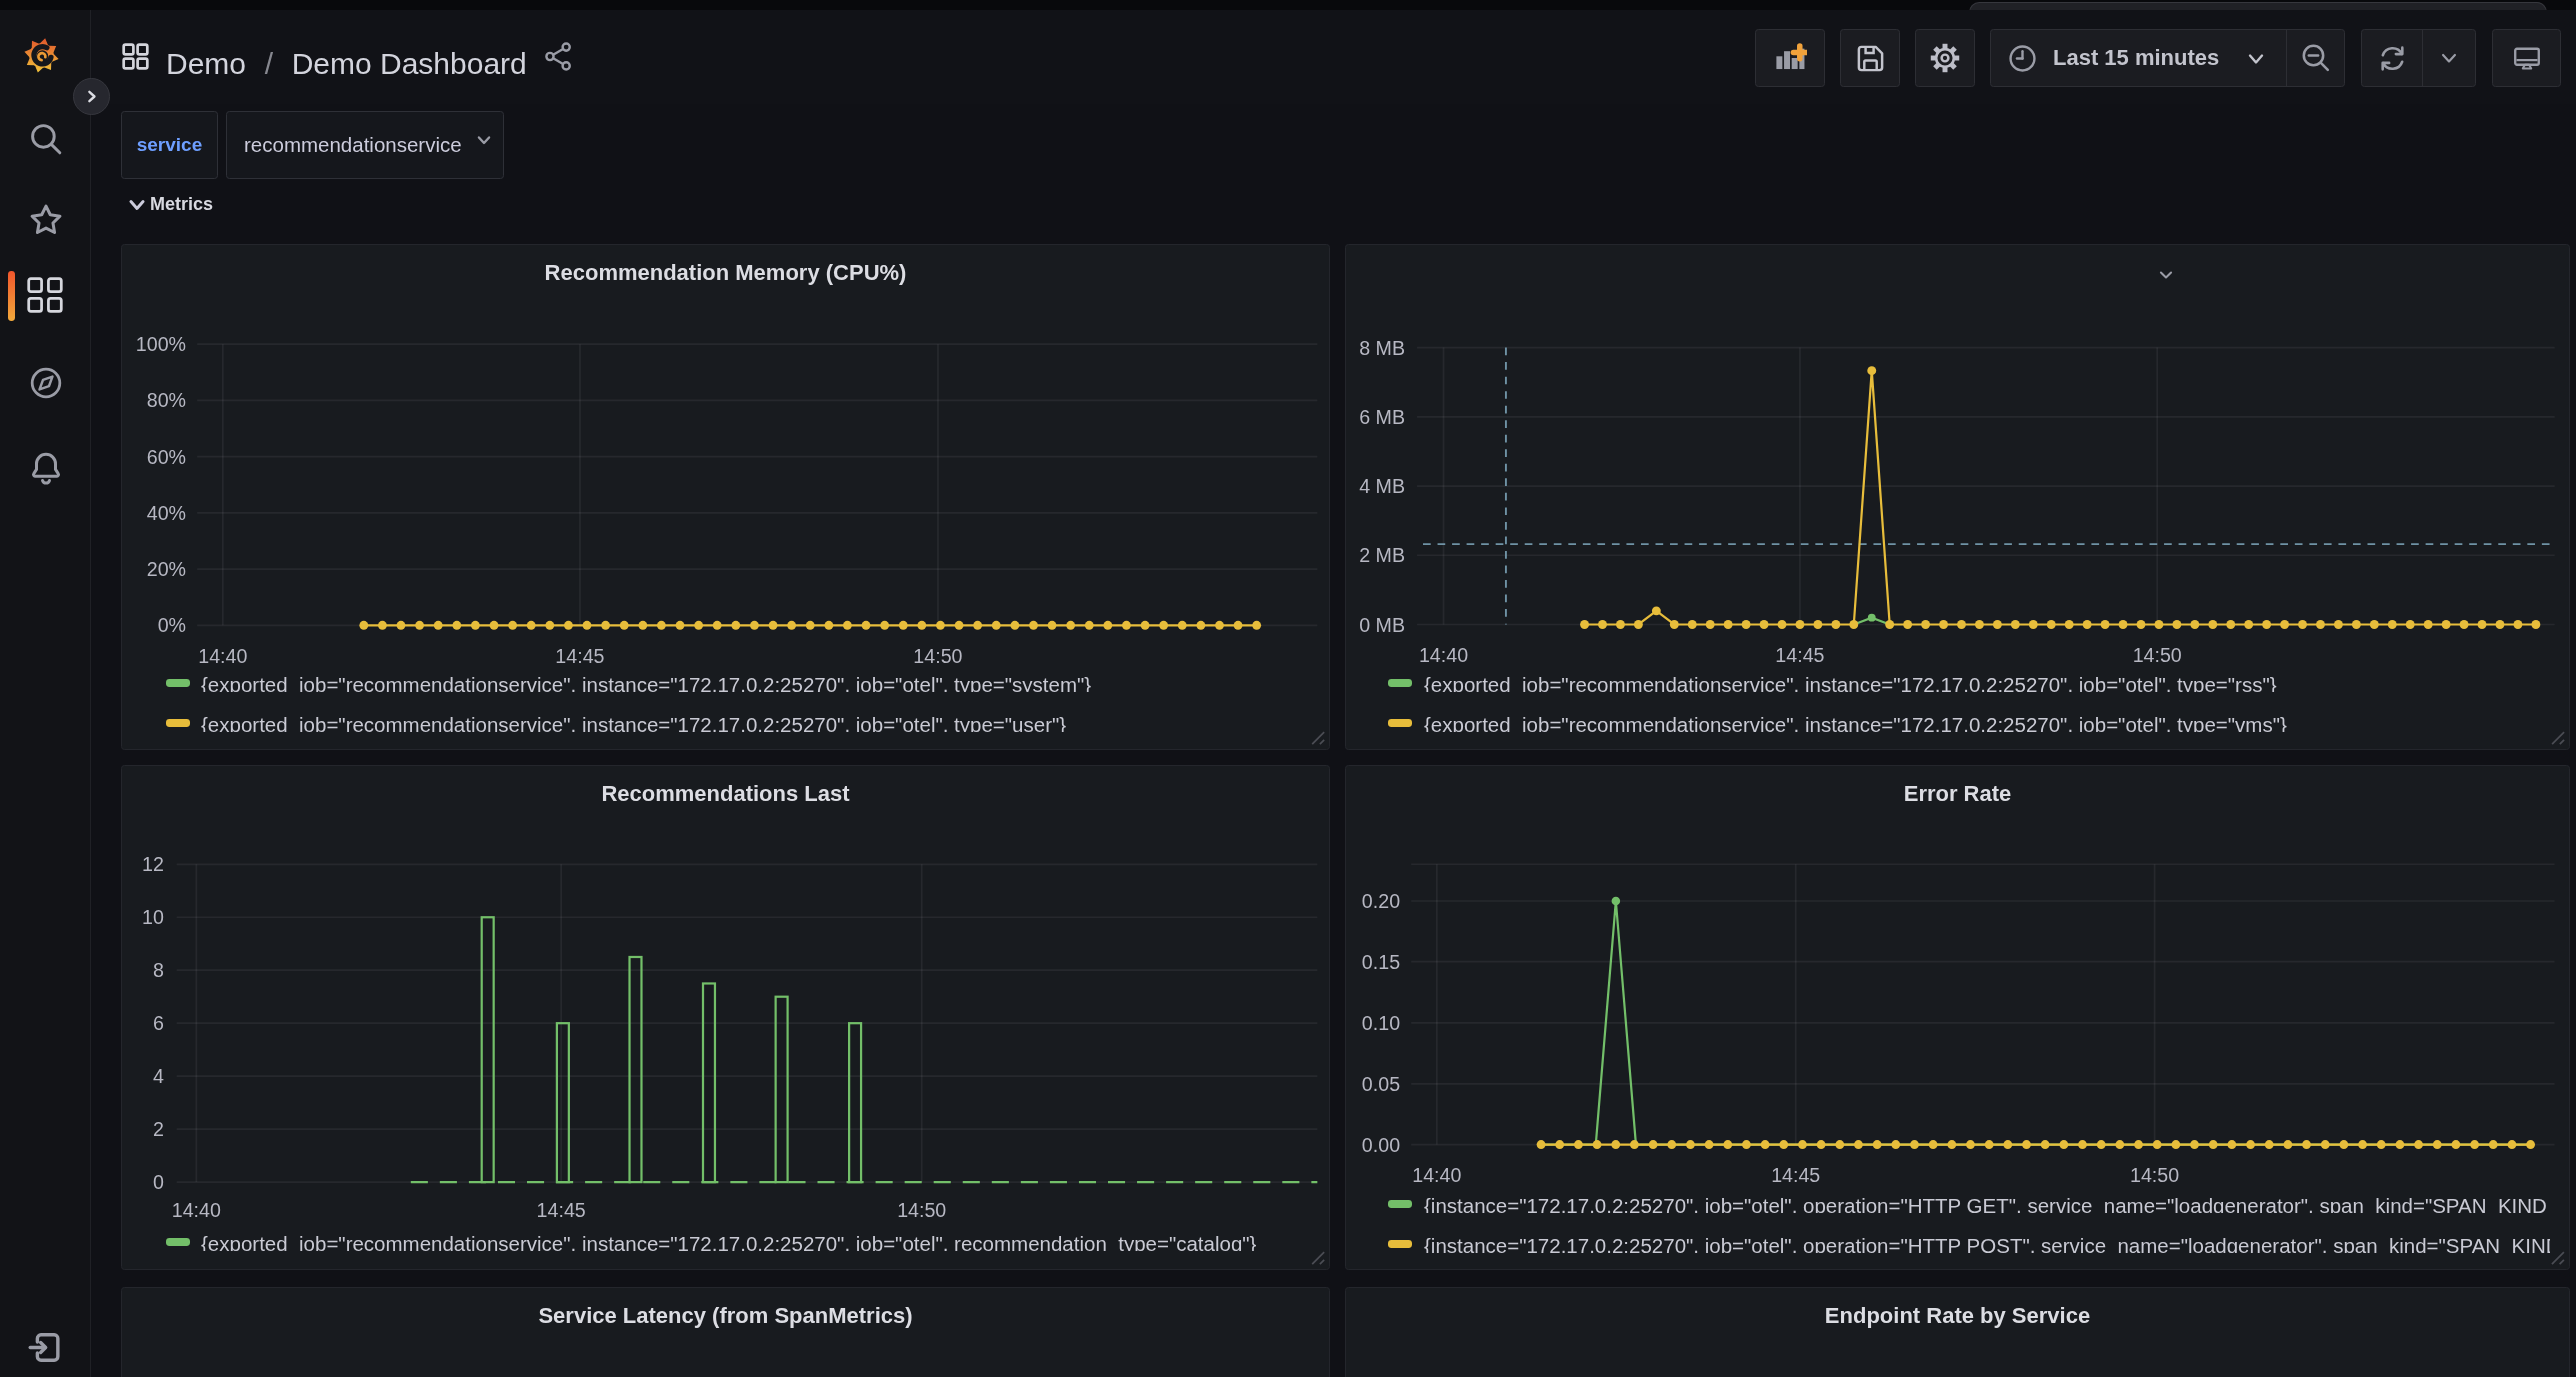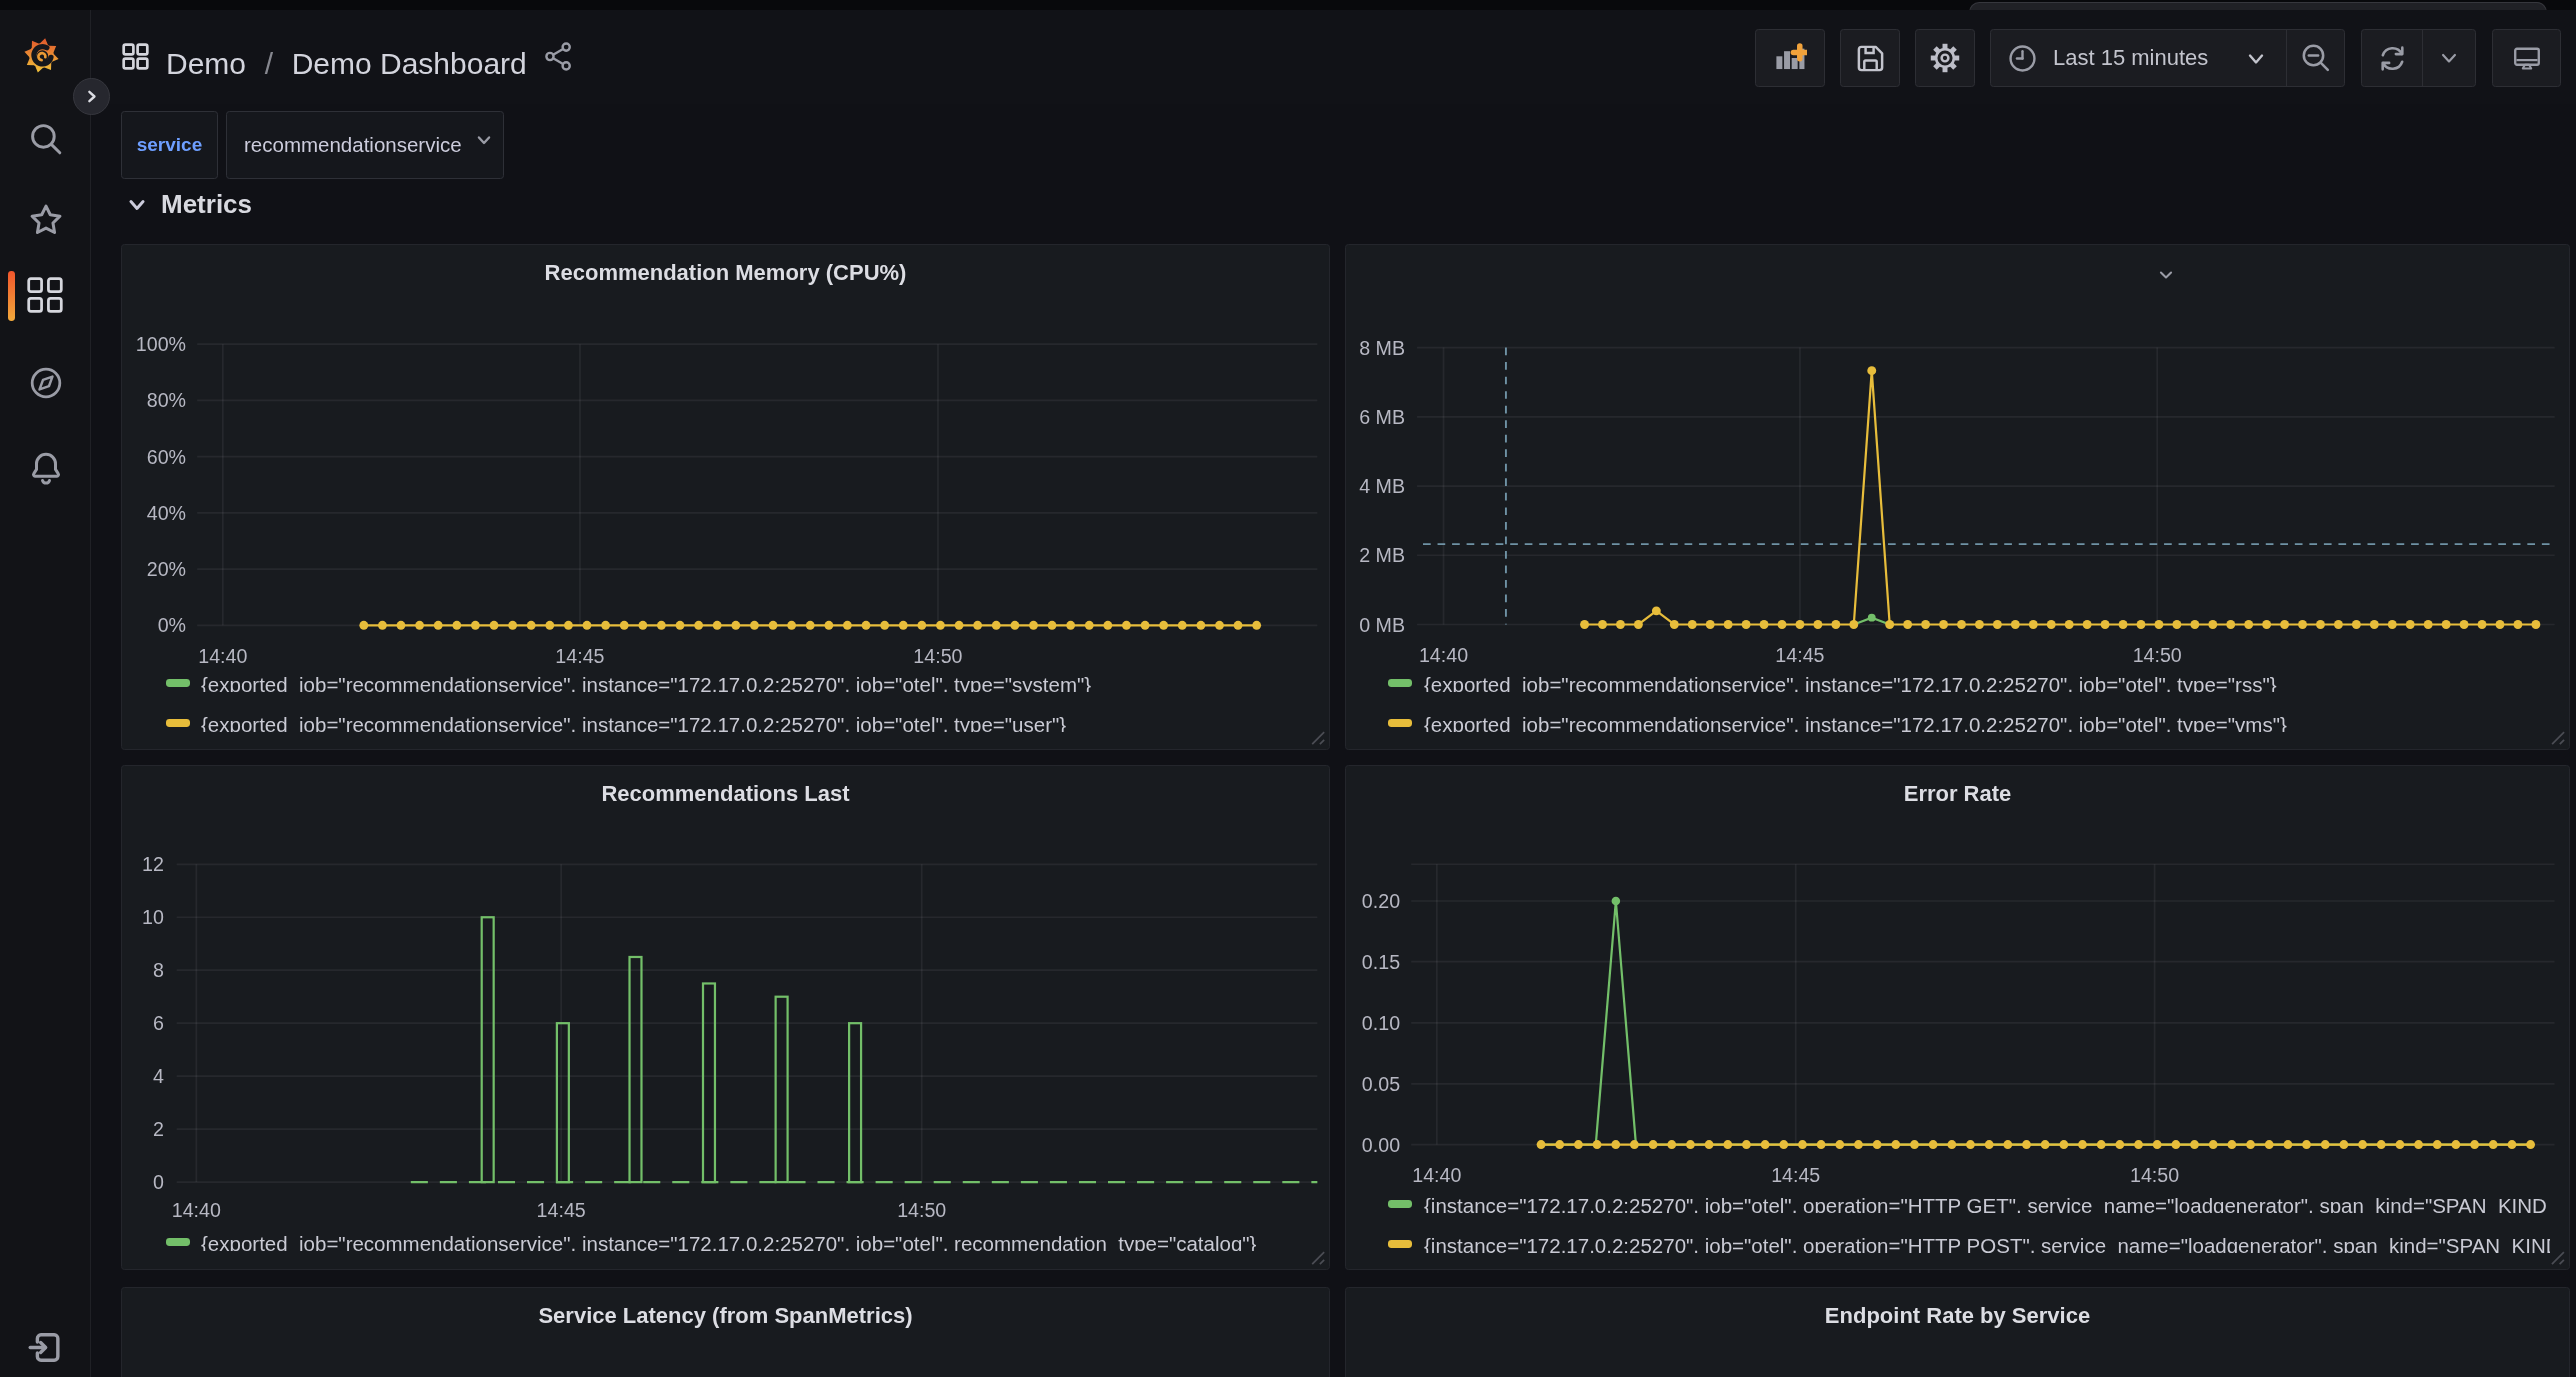--- a/index.html
+++ b/index.html
@@ -9,21 +9,21 @@
 #sidebar { position:absolute; left:0; top:10.3px; width:91px; height:1367px; background:#121317; border-right:1.7px solid #202126; }
 .sicon { position:absolute; left:26.5px; }
 #selbar { position:absolute; left:7.7px; top:261px; width:7.7px; height:50px; border-radius:3.4px; background:linear-gradient(180deg,#f2562c,#f2a93b); }
 #expbtn { position:absolute; left:73px; top:78px; width:37px; height:37px; border-radius:50%; background:#26272e; border:1.3px solid #36373e; display:flex; align-items:center; justify-content:center; z-index:6; }
 #nav { position:absolute; left:91px; top:10.3px; width:2485px; height:94px; background:#111217; }
 #navtitle { position:absolute; left:75px; top:37px; font-size:30px; color:#d3d4dd; white-space:nowrap; }
 #navtitle .sep { color:#86878f; padding:0 10.3px; }
 .toolbtn { position:absolute; top:29px; height:58px; background:#1b1c21; border:1.3px solid #2d2e34; border-radius:3.4px; display:flex; align-items:center; justify-content:center; }
 .varbox { position:absolute; top:111px; height:68px; background:#15171c; border:1.3px solid #2e3037; border-radius:3.4px; display:flex; align-items:center; }
 #metricshdr { position:absolute; left:124px; top:190px; height:29px; display:flex; align-items:center; }
-#metricshdr b { color:#d8d9e0; font-size:26px; font-weight:700; margin-left:11px; }
+#metricshdr b { color:#d8d9e0; font-size:18px; font-weight:700; margin-left:0px; }
 .panel { position:absolute; background:#181b1f; border:1.3px solid #24262c; border-radius:3.4px; overflow:hidden; }
 .ptitle { position:absolute; left:0; right:0; top:14.5px; text-align:center; color:#dcdde3; font-size:22px; font-weight:700; }
 .lgrow { position:absolute; height:19px; width:calc(100% - 19px); overflow:hidden; }
 .sw { position:absolute; top:6px; width:24px; height:7.7px; border-radius:3.4px; }
 .lgt { position:absolute; top:0; color:#c9cad4; font-size:20.5px; white-space:nowrap; }
 svg { display:block; }
 </style></head>
 <body>
 <div id="topstrip">
     <div id="pill"></div>
@@ -150,21 +150,21 @@
     </svg>
   </div>
 <div class="toolbtn" style="left:1990px;width:355px;justify-content:flex-start">
   <div class="abs" style="left:17px;top:13.7px">
       <svg width="29" height="29" viewBox="0 0 34 34">
         <circle cx="17" cy="17" r="14" stroke="#9a9ca6" stroke-width="2.8" fill="none"></circle>
         <line x1="17" y1="17" x2="17" y2="8.5" stroke="#9a9ca6" stroke-width="2.8" stroke-linecap="round"></line>
         <line x1="17" y1="17" x2="10.5" y2="17" stroke="#9a9ca6" stroke-width="2.8" stroke-linecap="round"></line>
       </svg>
     </div>
-  <div class="abs" style="left:62px;top:0;font-size:22px;font-weight:400;color:#c3c4cd;line-height:56px">Last 15 minutes</div>
+  <div class="abs" style="left:62px;top:0;font-size:22px;font-weight:700;color:#c3c4cd;line-height:56px">Last 15 minutes</div>
   <div class="abs" style="left:253px;top:17px">
       <svg width="24" height="24" viewBox="0 0 28 28">
         <polyline points="7,10 14,18 21,10" stroke="#c3c4cd" stroke-width="2.8" fill="none" stroke-linecap="round" stroke-linejoin="round"></polyline>
       </svg>
     </div>
   <div class="abs" style="left:295px;top:0;width:1.3px;height:56px;background:#2d2e34"></div>
   <div class="abs" style="left:309px;top:12px">
       <svg width="32" height="32" viewBox="0 0 38 38">
         <circle cx="16" cy="16" r="11.5" stroke="#9a9ca6" stroke-width="3" fill="none"></circle>
         <line x1="10.5" y1="16" x2="21.5" y2="16" stroke="#9a9ca6" stroke-width="3" stroke-linecap="round"></line>

